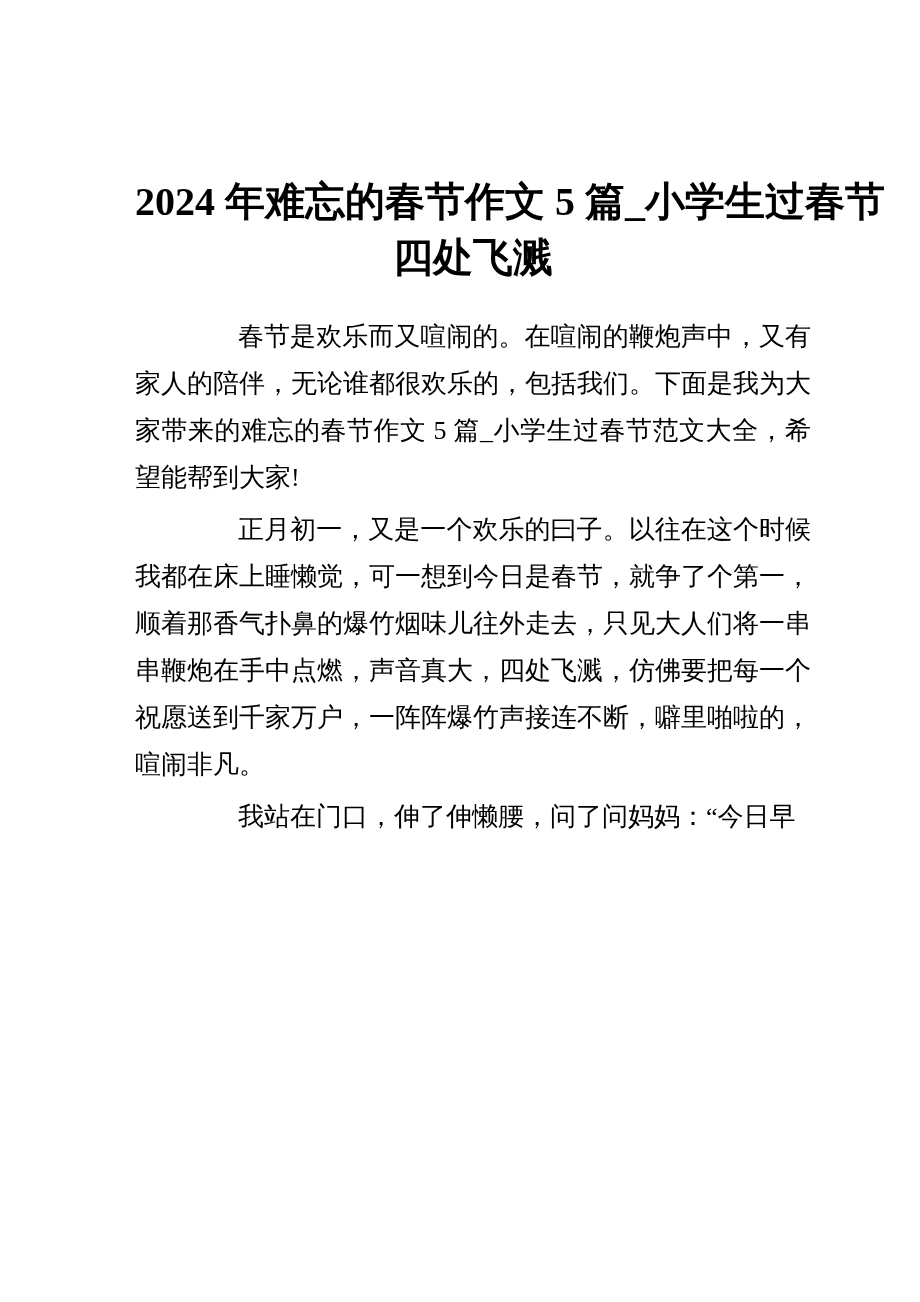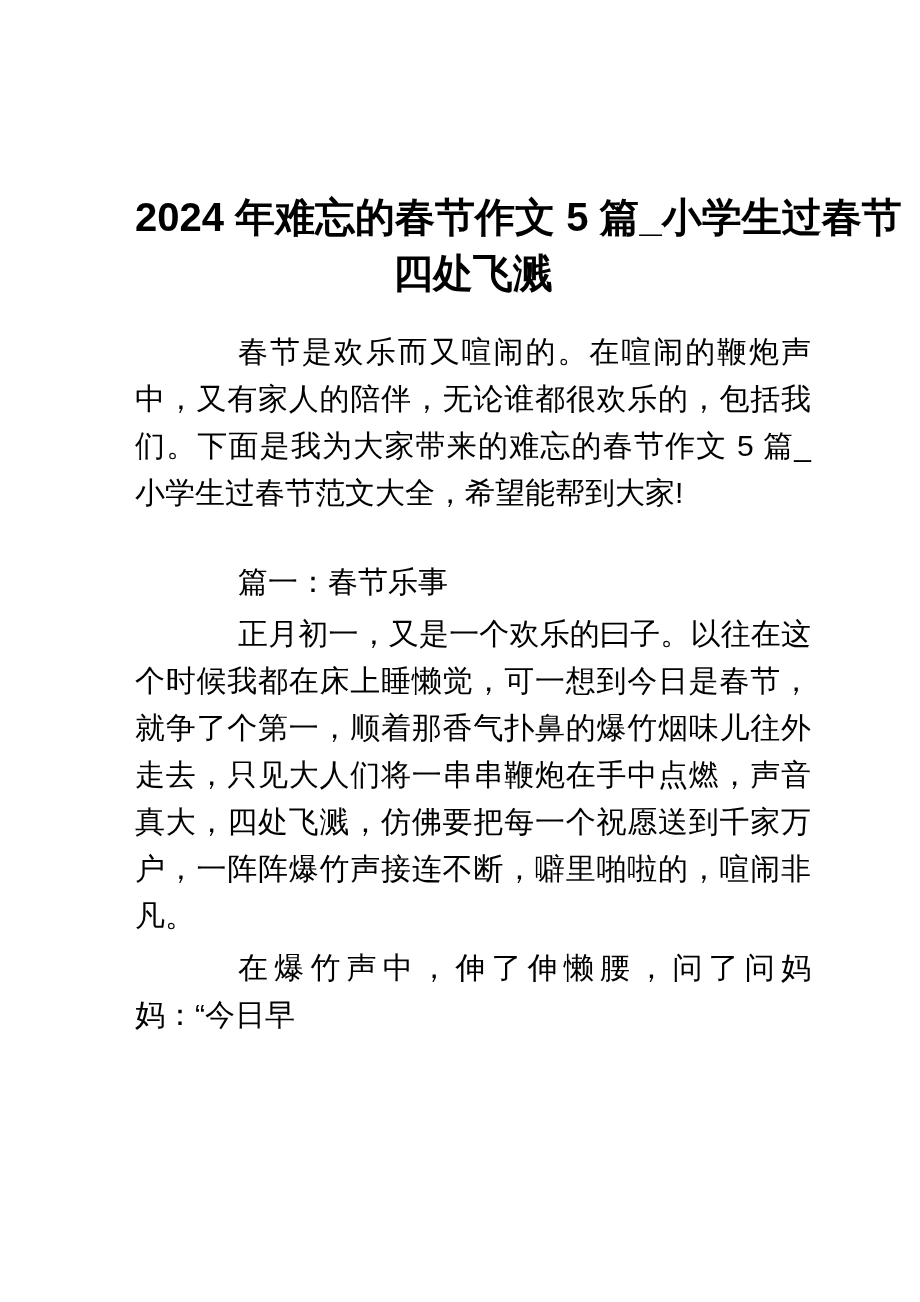--- a/index.html
+++ b/index.html
@@ -11,38 +11,38 @@
     position: relative;
     width: 920px;
     height: 1302px;
     background: #ffffff;
     overflow: hidden;
     color: #000000;
   }
   .doc {
     position: absolute;
     left: 135px;
-    top: 162px;
+    top: 147px;
     width: 676px;
-    font-family: Liberation Sans, sans-serif;
+    font-family: Liberation Serif, serif;
   }
   .title {
     font-weight: 700;
     font-size: 40px;
     line-height: 56px;
     text-align: center;
     color: #000000;
   }
   .title .title-line {
     display: block;
     white-space: nowrap;
   }
   .body-text {
     margin-top: 21px;
-    font-size: 30px;
+    font-size: 26px;
     line-height: 47px;
     text-align: justify;
   }
   .body-text p {
     margin: 0 0 5px 0;
     text-indent: 103px;
   }
   .body-text p.gap-before {
     margin-top: 42px;
   }
@@ -54,23 +54,22 @@
   <div class="doc">
 
     <h1 class="title">
       <span class="title-line">2024 年难忘的春节作文 5 篇_小学生过春节</span>
       <span class="title-line">四处飞溅</span>
     </h1>
 
     <div class="body-text">
       <p>春节是欢乐而又喧闹的。在喧闹的鞭炮声中，又有家人的陪伴，无论谁都很欢乐的，包括我们。下面是我为大家带来的难忘的春节作文 5 篇_小学生过春节范文大全，希望能帮到大家!</p>
 
-      <p class="gap-before">篇一：春节乐事</p>
 
 
 
       <p>正月初一，又是一个欢乐的曰子。以往在这个时候我都在床上睡懒觉，可一想到今日是春节，就争了个第一，顺着那香气扑鼻的爆竹烟味儿往外走去，只见大人们将一串串鞭炮在手中点燃，声音真大，四处飞溅，仿佛要把每一个祝愿送到千家万户，一阵阵爆竹声接连不断，噼里啪啦的，喧闹非凡。</p>
 
-      <p>在爆竹声中，伸了伸懒腰，问了问妈妈：“今日早</p>
+      <p>我站在门口，伸了伸懒腰，问了问妈妈：“今日早</p>
     </div>
 
   </div>
 </div>
 
 </body></html>

